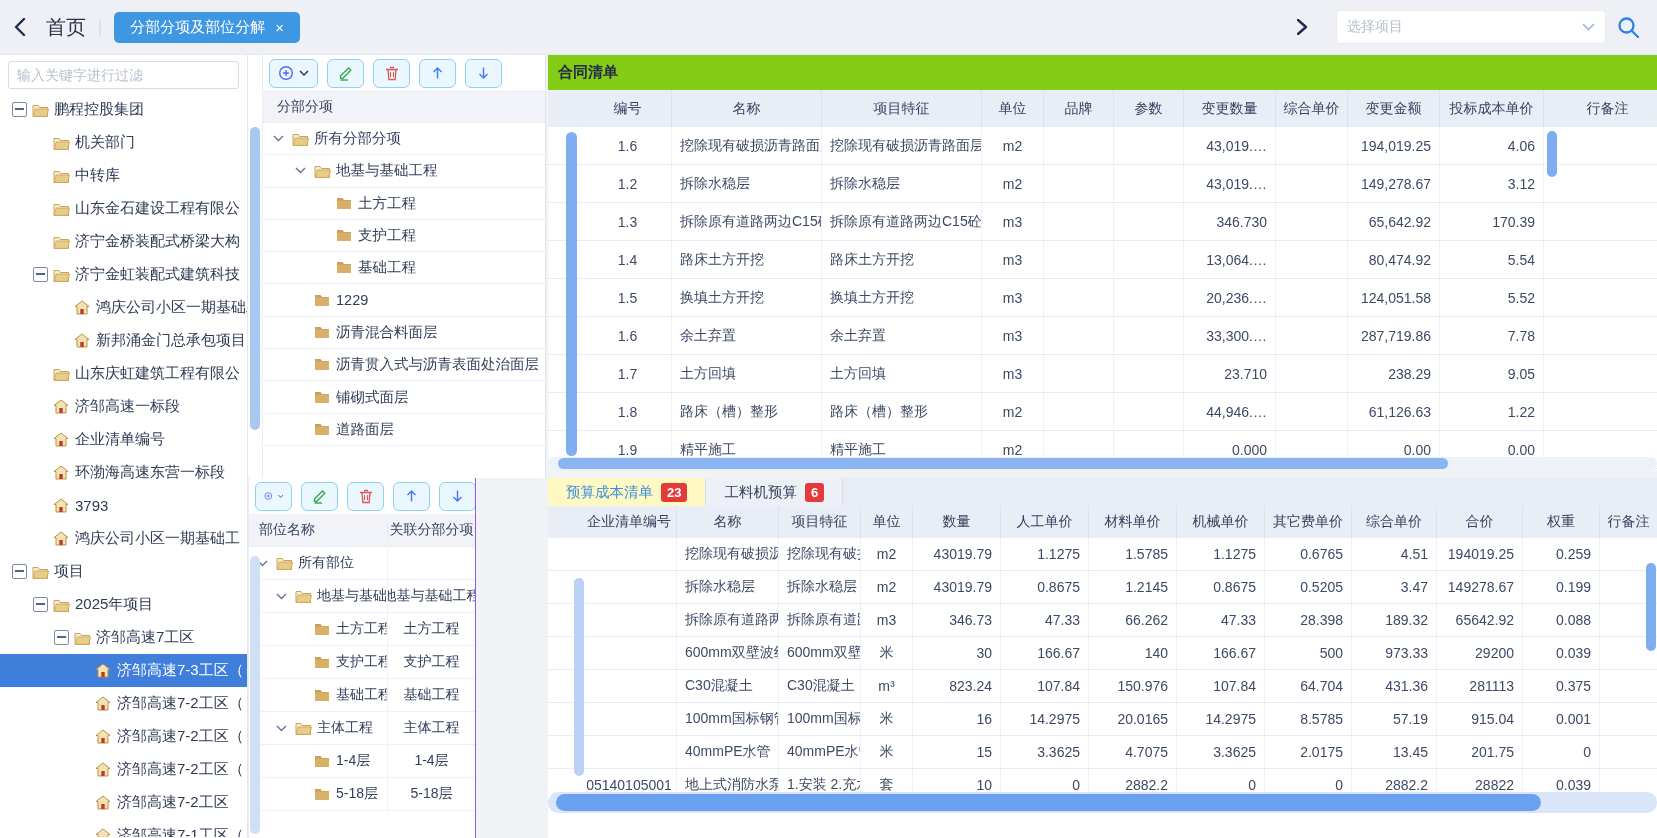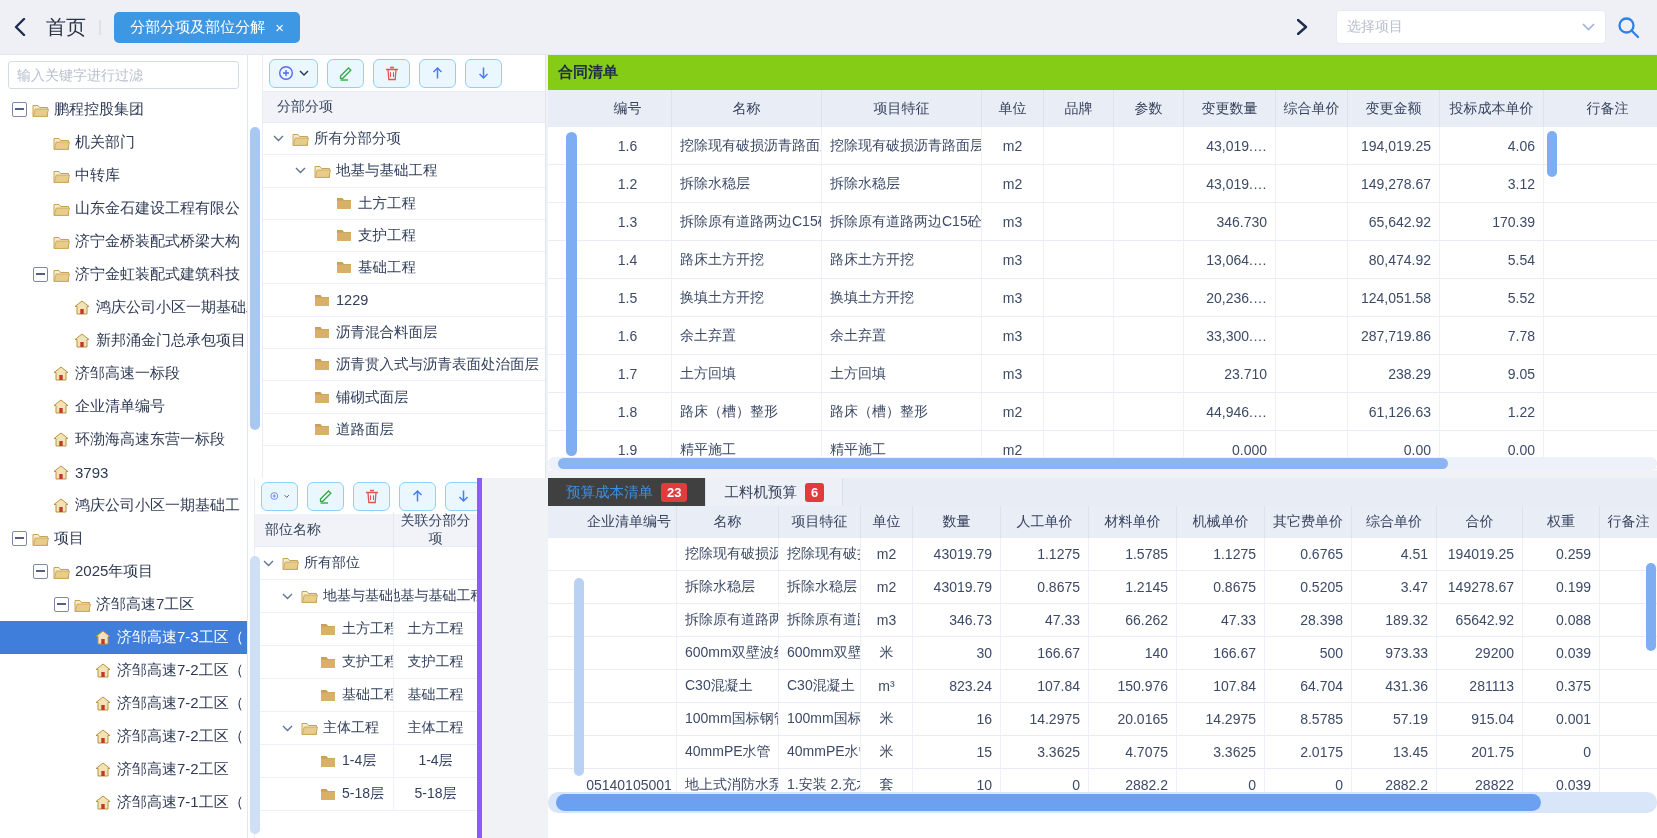--- a/index.html
+++ b/index.html
@@ -72,21 +72,21 @@
   .ck0{width:36px;border-right:none!important}.ck1{width:88px}.ck2{width:150px}.ck3{width:160px}.ck4{width:62px}
   .ck5{width:70px}.ck6{width:70px}.ck7{width:92px}.ck8{width:72px}.ck9{width:92px}.ck10{width:104px}
   .ckgap{width:14px;border-right:none!important}.ck11{flex:1;border-right:none!important}
   
   .bk0{width:34px;border-right:none!important}.bk1{width:95px}.bk2{width:102px}.bk3{width:82px}.bk4{width:52px}
   .bk5{width:88px}.bk6{width:88px}.bk7{width:88px}.bk8{width:88px}.bk9{width:87px}.bk10{width:85px}
   .bk11{width:86px}.bk12{width:77px}.bk13{flex:1;border-right:none!important}
   
   .tabstrip{height:28px;background:#e7ecf5;display:flex;align-items:stretch}
   .btab{display:flex;align-items:center;justify-content:center;padding:0 18px;font-size:14.5px;cursor:pointer}
-  .btab.active{background:#404040;color:#3d8fe0}
+  .btab.active{background:#fef9c3;color:#3d8fe0}
   .btab.inactive{background:#edf1f7;color:#333f58;border-left:1px solid #d9dfea;border-right:1px solid #d9dfea}
   .badge{background:#e23b3b;color:#fff;border-radius:3px;font-size:13px;font-weight:700;padding:1px 6px;margin-left:8px;line-height:17px}
   .ic{display:inline-flex;align-items:center}
 </style>
 </head>
 <body>
 
 <div class="abs topbar">
   <span class="back-btn">
     <svg width="12" height="18" viewBox="0 0 12 18">
@@ -227,20 +227,33 @@
             <path d="M8 1L1 6.5h2V14h10V6.5h2z" fill="#f3e2b6" stroke="#b8943f"></path>
             <rect x="6.3" y="9" width="3.4" height="5" fill="#c0392b"></rect>
           </svg>
         </span>
         <span>新邦涌金门总承包项目</span>
       </div>
       <div class="s-row" style="--lvl: 1;">
         <span class="exp-slot" style="visibility: hidden;">
           <span class="exp-box"></span>
         </span>
+        <span class="ic-slot">
+          <svg width="17" height="14" viewBox="0 0 17 14">
+            <path d="M1 2.5h5l1.5 2H15.5v9H1z" fill="#f6ebce" stroke="#c9a254"></path>
+            <path d="M3.2 6h13.3l-1.6 7.4H1.4z" fill="#e8cc8a" stroke="#c9a254" stroke-width=".8"></path>
+          </svg>
+        </span>
+
+        <span>山东庆虹建筑工程有限公</span>
+      </div>
+      <div class="s-row" style="--lvl: 1;">
+        <span class="exp-slot" style="visibility: hidden;">
+          <span class="exp-box"></span>
+        </span>
 
         <span class="ic-slot">
           <svg width="16" height="15" viewBox="0 0 16 15">
             <path d="M8 1L1 6.5h2V14h10V6.5h2z" fill="#f3e2b6" stroke="#b8943f"></path>
             <rect x="6.3" y="9" width="3.4" height="5" fill="#c0392b"></rect>
           </svg>
         </span>
         <span>济邹高速一标段</span>
       </div>
       <div class="s-row" style="--lvl: 1;">
@@ -599,21 +612,21 @@
           <svg width="16" height="13" viewBox="0 0 16 13">
             <path d="M1 1h5.5L8 3h7v9H1z" fill="#caa057"></path>
             <rect x="1" y="3.6" width="14" height="8.4" fill="#d8b068"></rect>
           </svg>
         </span>
         <span>道路面层</span>
       </div>
     </div>
 </div>
 
-<div class="abs panel" style="left:254px;top:478px;width:228px;height:360px;border-left:1px solid #eaeef4;border-right:5px solid #8b5cf6">
+<div class="abs panel" style="left:248px;top:478px;width:228px;height:360px;border-left:1px solid #eaeef4;border-right:1px solid #8b5cf6">
   <div class="toolbar">
     <span class="tool-btn">
       <svg width="16" height="16" viewBox="0 0 16 16">
           <circle cx="8" cy="8" r="6.3" fill="none" stroke="#5468f0" stroke-width="1.4"></circle>
           <path d="M8 5v6M5 8h6" stroke="#5468f0" stroke-width="1.4"></path>
         </svg>
       <svg width="10" height="7" viewBox="0 0 10 7">
           <path d="M1 1l4 4 4-4" fill="none" stroke="#2c3a55" stroke-width="1.5"></path>
         </svg>
     </span>

